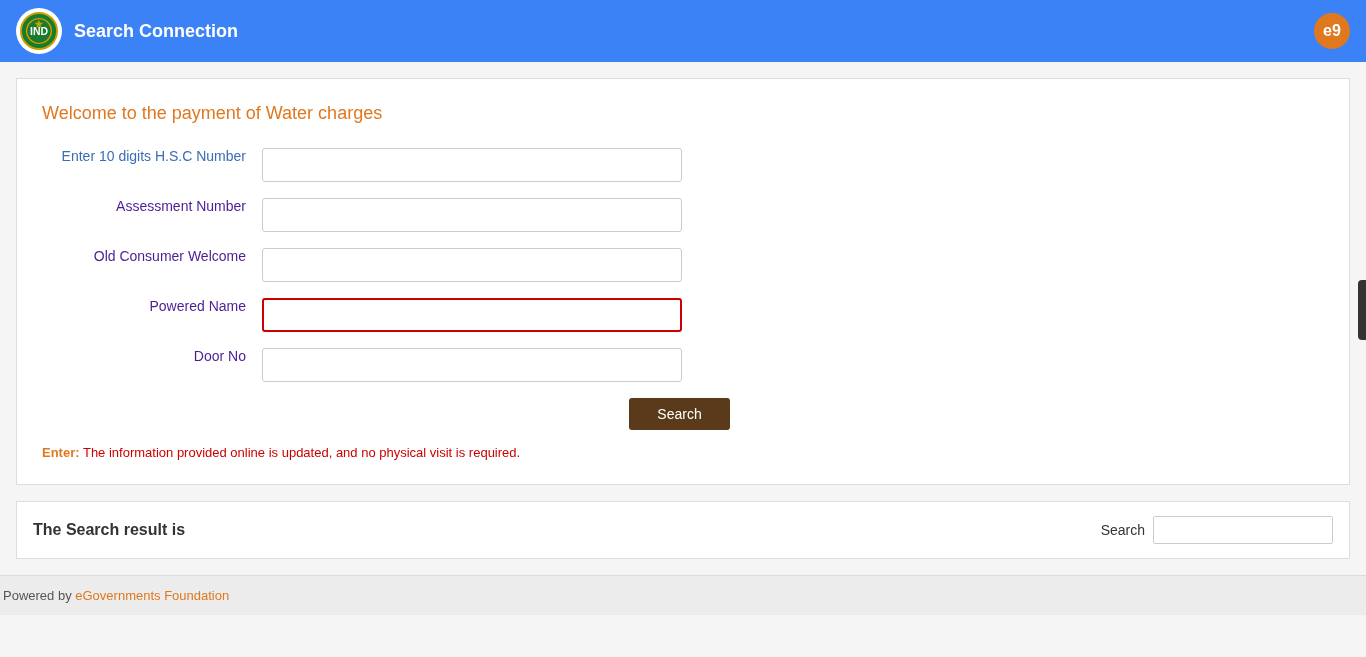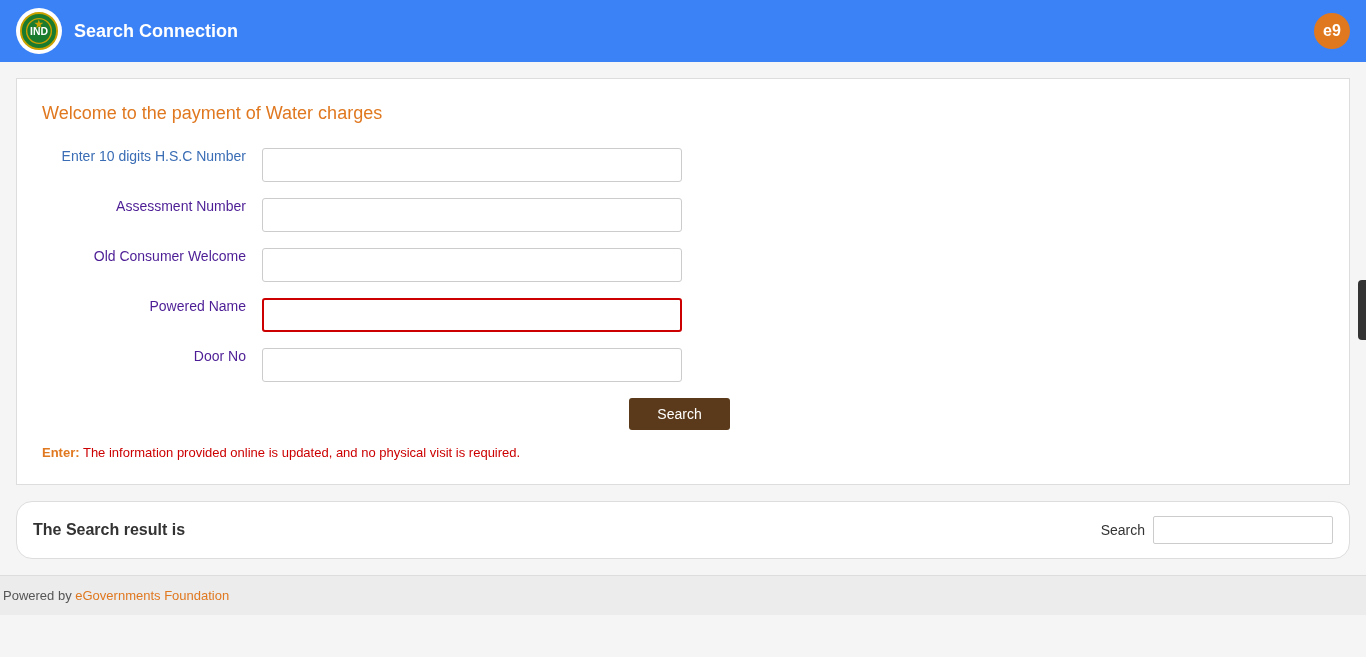--- a/index.html
+++ b/index.html
@@ -124,21 +124,21 @@
     }
     .note-label {
       color: #e07820;
       font-weight: bold;
     }
 
     
     .results-section {
       background: #ffffff;
       border: 1px solid #ddd;
-      border-radius: 16px;
+      border-radius: 0;
       padding: 14px 16px;
       display: flex;
       align-items: center;
       justify-content: space-between;
     }
     .results-title {
       font-size: 16px;
       color: #333;
       font-weight: bold;
     }

